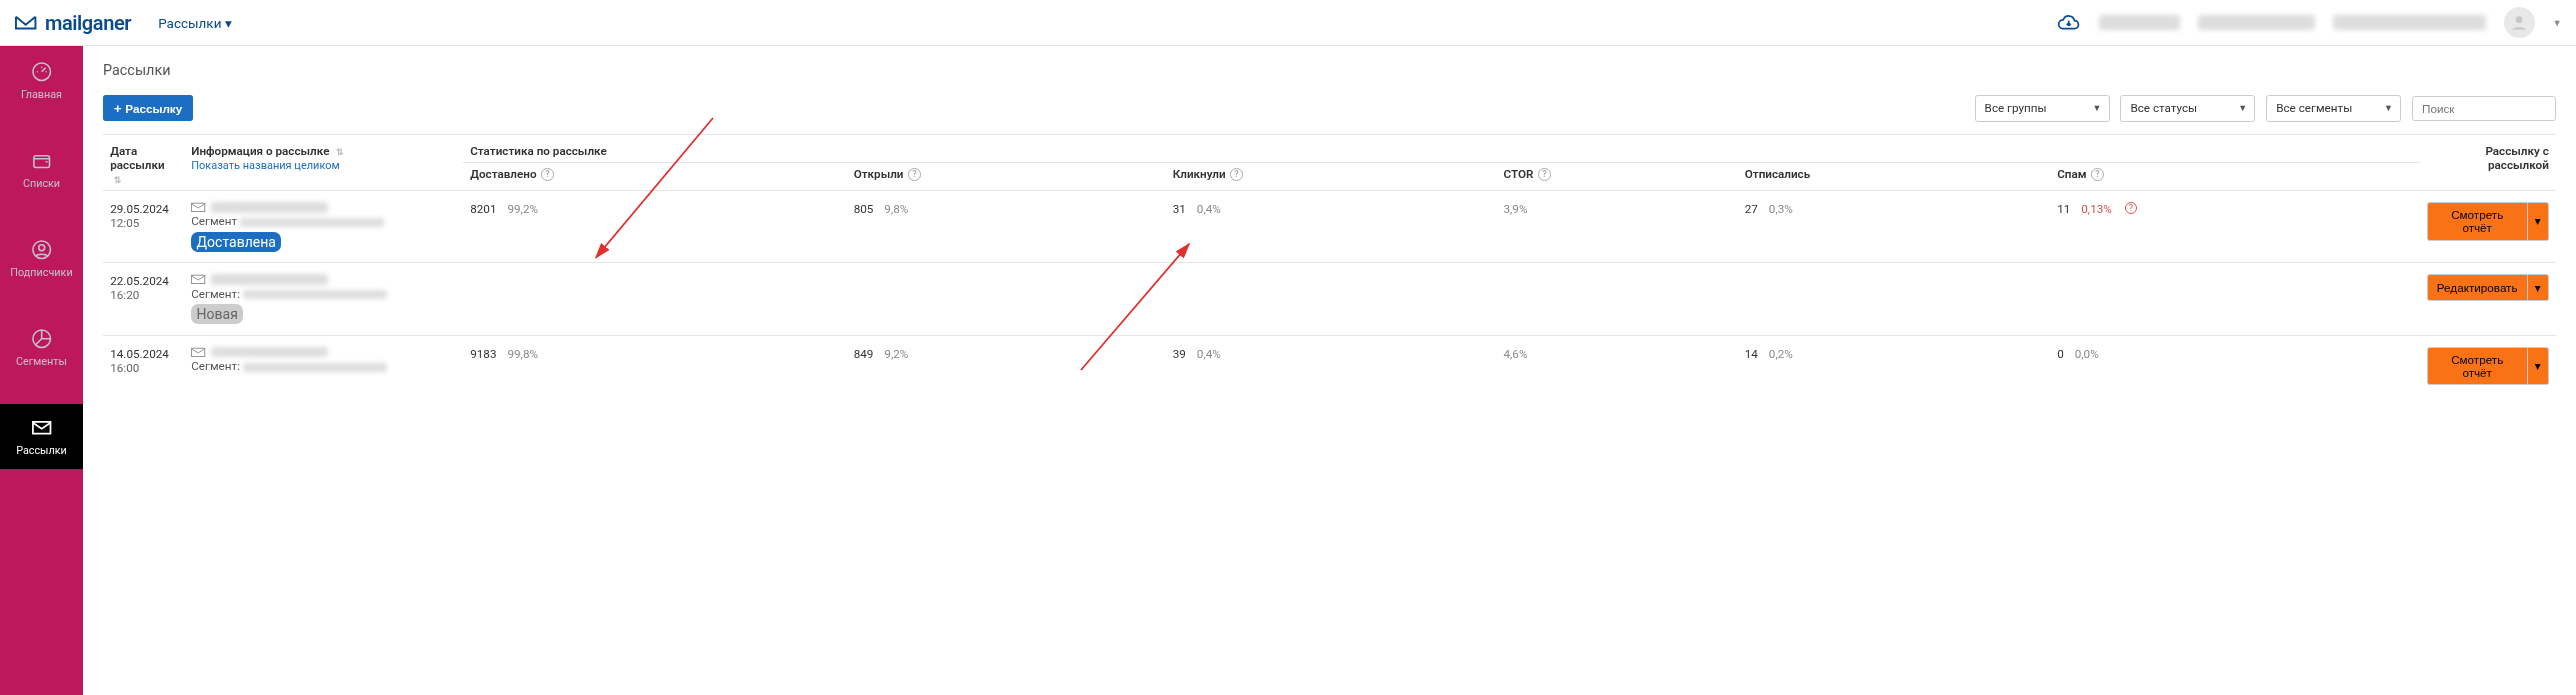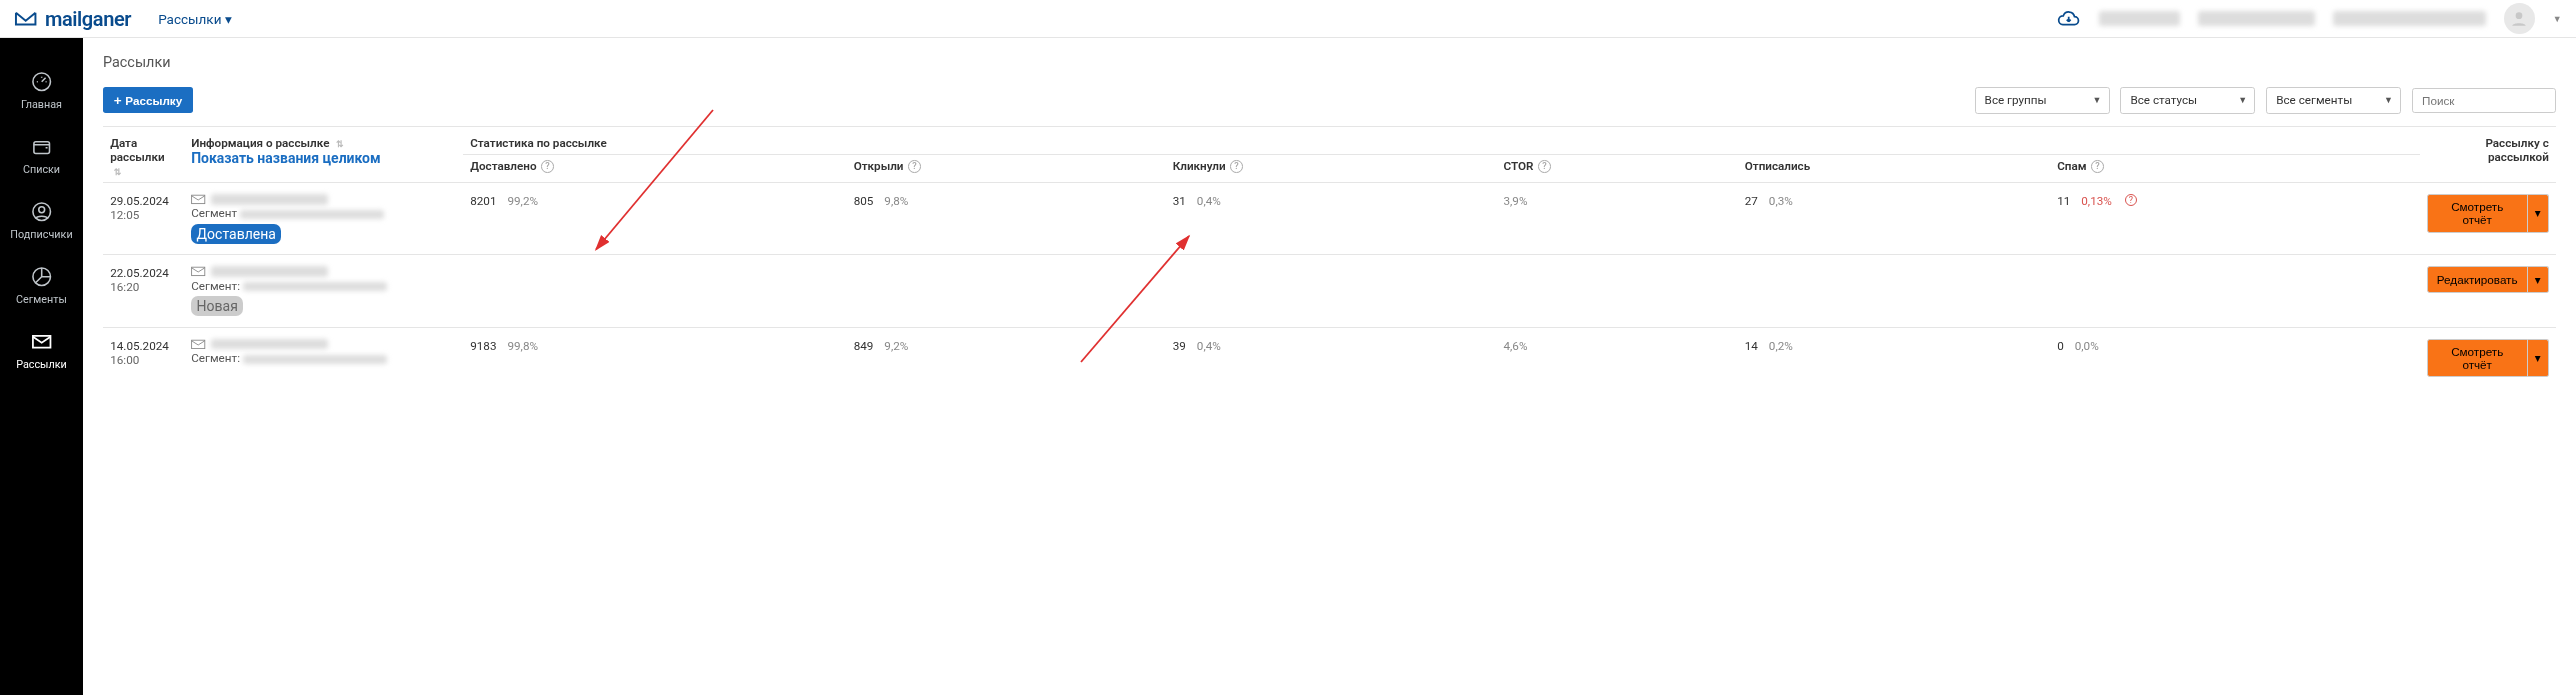--- a/index.html
+++ b/index.html
@@ -1,53 +1,53 @@
 <!DOCTYPE html>
 <html style="font-size:14.4px"><head>
 <meta charset="utf-8">
 <style>
   * { box-sizing: border-box; margin: 0; padding: 0; }
   body { font-family: -apple-system, "Segoe UI", Roboto, Arial, sans-serif; font-size: 11.7px; color: #333; background: #fff; }
   
   .layout { display: flex; flex-direction: column; height: 100vh; }
   
   
-  .header { display: flex; align-items: center; height: 38px; padding: 0 14.4px; border-bottom: 0.9px solid #e5e5e5; justify-content: center; }
+  .header { display: flex; align-items: center; height: 46px; padding: 0 14.4px; border-bottom: 0.9px solid #e5e5e5; justify-content: center; }
   .logo { display: flex; align-items: center; gap: 7.2px; font-size: 20px; font-weight: 600; color: #094b8d; letter-spacing: -0.4px; }
   .logo svg { width: 23.4px; height: 23.4px; }
   .nav-dropdown { margin-left: 27px; color: #094b8d; font-size: 13.5px; display: flex; align-items: center; gap: 3.6px; cursor: pointer; }
   .header-right { margin-left: auto; display: flex; align-items: center; gap: 18px; }
   .cloud-icon { width: 23.4px; height: 23.4px; color: #094b8d; }
   .blur-box { background: #ddd; border-radius: 2.7px; filter: blur(2.7px); }
   .avatar { width: 31px; height: 31px; border-radius: 50%; background: #e8e8e8; display: flex; align-items: center; justify-content: center; }
   .avatar svg { width: 20px; height: 20px; opacity: 0.4; }
   
   
   .body-row { display: flex; flex: 1; min-height: 0; }
-  .sidebar { width: 83px; background: #000000; display: flex; flex-direction: column; padding-top: 20px; }
+  .sidebar { width: 83px; background: #be185d; display: flex; flex-direction: column; padding-top: 2px; gap: 24px; }
   .sidebar-item { display: flex; flex-direction: column; align-items: center; justify-content: center; gap: 5.4px; height: 65px; color: #bfc5ca; font-size: 10.8px; cursor: pointer; }
   .sidebar-item.active { background: #000; color: #fff; }
   .sidebar-item svg { width: 23.4px; height: 23.4px; }
   
   
   .main { flex: 1; padding: 16px 20px; overflow: auto; position: relative; }
   .page-title { font-size: 14.4px; color: #555; margin-bottom: 16px; }
   
   .toolbar { display: flex; align-items: center; gap: 10.8px; margin-bottom: 12.6px; }
   .btn-primary { background: #1b6ec2; color: #fff; border: none; border-radius: 2.7px; padding: 6.3px 10.8px; font-size: 11.7px; font-weight: 600; cursor: pointer; display: flex; align-items: center; gap: 3.6px; }
   .btn-primary .plus { font-size: 13.5px; line-height: 1; }
   .select { border: 0.9px solid #ccc; border-radius: 2.7px; padding: 5.4px 25px 5.4px 9px; font-size: 11.7px; background: #fff; min-width: 135px; position: relative; cursor: pointer; display: flex; justify-content: space-between; align-items: center; }
   .select .caret { position: absolute; right: 7.2px; font-size: 9px; color: #555; }
   .search-input { border: 0.9px solid #ccc; border-radius: 2.7px; padding: 5.4px 9px; font-size: 11.7px; width: 144px; }
   
   
   .tbl { width: 100%; border-collapse: collapse; }
   .tbl thead th { text-align: left; font-weight: 600; color: #333; padding: 9px 7.2px 3.6px; border-top: 0.9px solid #e5e5e5; vertical-align: top; font-size: 11.7px; }
   .tbl thead th.sub { font-weight: 600; font-size: 11.7px; padding-top: 3.6px; padding-bottom: 9px; }
-  .tbl thead .link { color: #1b6ec2; font-weight: 700; font-size: 14px; cursor: pointer; }
+  .tbl thead .link { color: #1b6ec2; font-weight: 400; font-size: 11px; cursor: pointer; }
   .tbl tbody tr { border-top: 0.9px solid #e5e5e5; }
   .tbl tbody td { padding: 10.8px 7.2px; vertical-align: top; font-size: 11.7px; }
   .date-cell { white-space: nowrap; }
   .date-cell .time { color: #666; }
   .info-cell { }
   .info-line { display: flex; align-items: center; gap: 5.4px; }
   .info-line .env { width: 14.4px; height: 10.8px; color: #888; flex-shrink: 0; }
   .seg-line { color: #555; margin-top: 1.8px; }
   .badge { display: inline-block; padding: 1.8px 5.4px; border-radius: 7px; font-size: 14px; margin-top: 3.6px; }
   .badge.delivered { background: #1b6ec2; color: #fff; }

